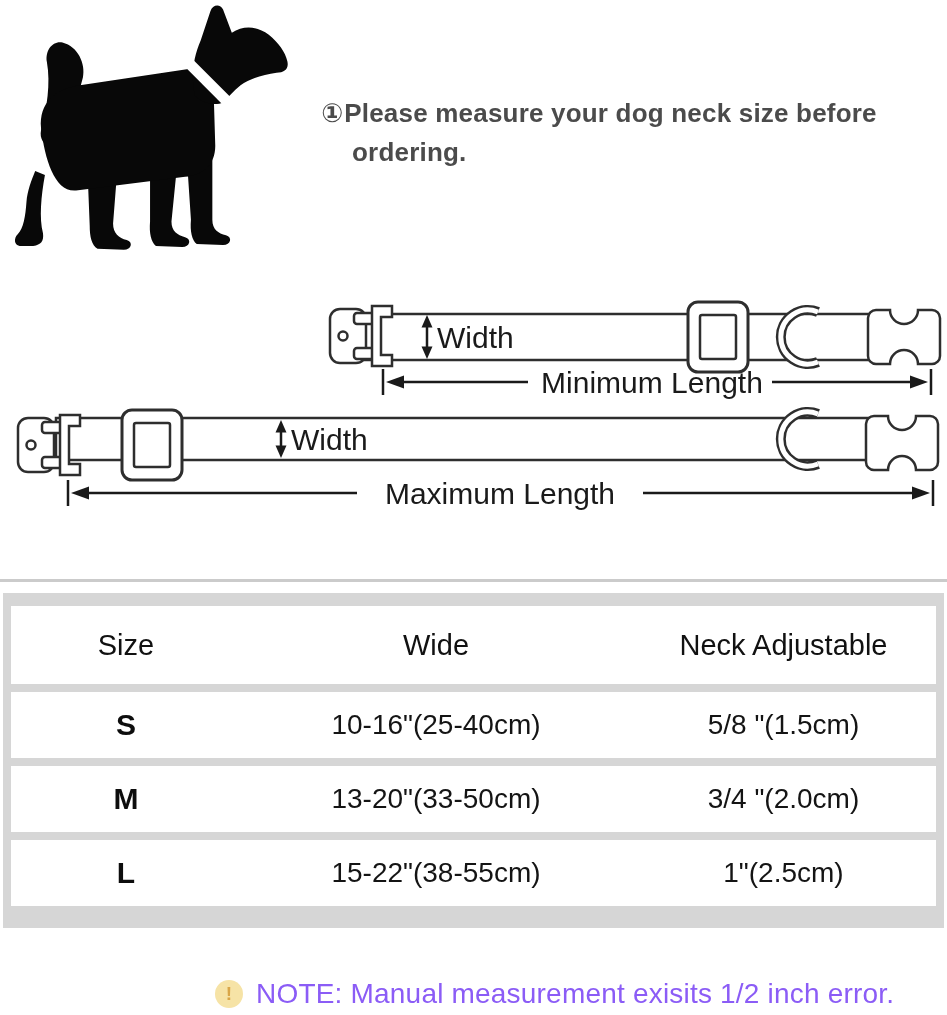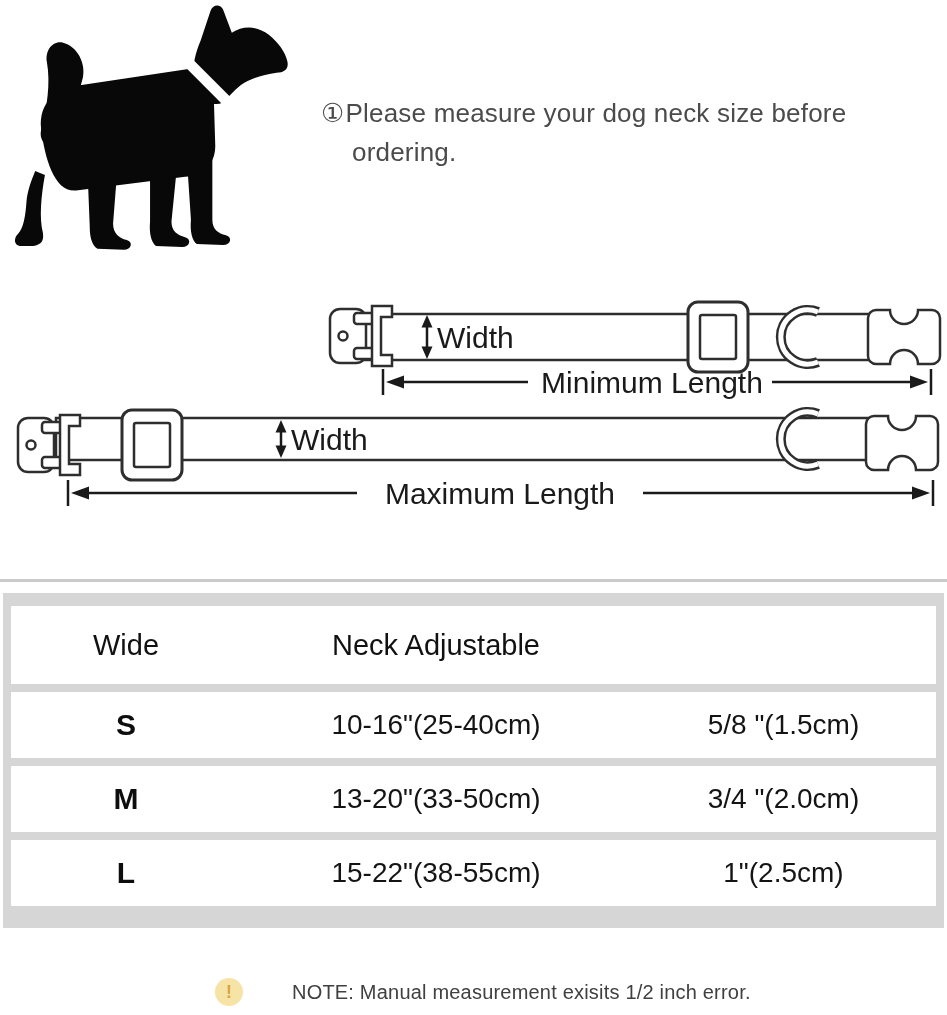--- a/index.html
+++ b/index.html
@@ -5,42 +5,42 @@
   html,body{margin:0;padding:0;background:#fff;}
   #stage{
     position:relative;width:947px;height:1015px;background:#fff;overflow:hidden;
     font-family:"Liberation Sans","DejaVu Sans",sans-serif;color:#1a1a1a;
   }
   
   #dog-wrap{position:absolute;left:6px;top:0px;width:292px;height:268px;}
   
   #instructions{position:absolute;left:321px;top:94px;width:622px;color:#4b4b4b;
     font-size:26px;line-height:39px;letter-spacing:0.2px;}
-  .instr{padding-left:31px;text-indent:-31px;margin:0 0 1px 0;}
+  .instr{padding-left:31px;text-indent:-31px;margin:0 0 1px 0;font-weight:bold;}
   .instr .num{margin-right:1px;}
   
   #collar-svg{position:absolute;left:0;top:290px;}
   
   #table-rule{position:absolute;left:0;top:579px;width:947px;height:3px;background:#cbcbcb;}
   #table-panel{position:absolute;left:3px;top:593px;width:941px;height:335px;background:#d6d6d6;}
   .trow{position:absolute;left:8px;width:925px;background:#fff;display:grid;
     grid-template-columns:230px 390px 1fr;align-items:center;}
   .trow>div{text-align:center;}
   #row-header{top:13px;height:78px;font-size:29px;color:#111;}
   #row-s{top:99px;height:66px;}
   #row-m{top:173px;height:66px;}
   #row-l{top:247px;height:66px;}
   .cell-size{font-weight:bold;font-size:30px;color:#0d0d0d;}
   .cell-val{font-size:28px;color:#141414;}
   
   #note{position:absolute;left:215px;top:978px;display:flex;align-items:center;gap:13px;}
   #note-icon{width:28px;height:28px;border-radius:50%;background:#f6e3a6;
     display:flex;align-items:center;justify-content:center;
     color:#d9a648;font-size:19px;font-weight:bold;flex:0 0 auto;}
-  #note-text{font-size:20px;color:#404040;letter-spacing:0.2px;white-space:nowrap;margin-left:36px;}
+  #note-text{font-size:28px;color:#8b5cf6;letter-spacing:0.2px;white-space:nowrap;}
 </style>
 </head>
 <body>
 
 <div id="stage">
 
   <div id="dog-wrap">
     <svg width="292" height="268" viewBox="0 0 300 272">
       <g fill="#080808">
 
@@ -144,20 +144,21 @@
         <polygon points="930,203 912,196.5 912,209.5" stroke="none"></polygon>
         <line x1="933" y1="190" x2="933" y2="216" stroke-width="2.5"></line>
       </g>
       <text x="500" y="214" font-size="30" text-anchor="middle" fill="#1a1a1a">Maximum Length</text>
     </g>
   </svg>
 
   <div id="table-rule"></div>
   <div id="table-panel">
     <div class="trow" id="row-header">
+      <div>Size</div>
       <div>Wide</div>
       <div>Neck Adjustable</div>
     </div>
     <div class="trow" id="row-s">
       <div class="cell-size">S</div>
       <div class="cell-val">10-16"(25-40cm)</div>
       <div class="cell-val">5/8 "(1.5cm)</div>
     </div>
     <div class="trow" id="row-m">
       <div class="cell-size">M</div>

